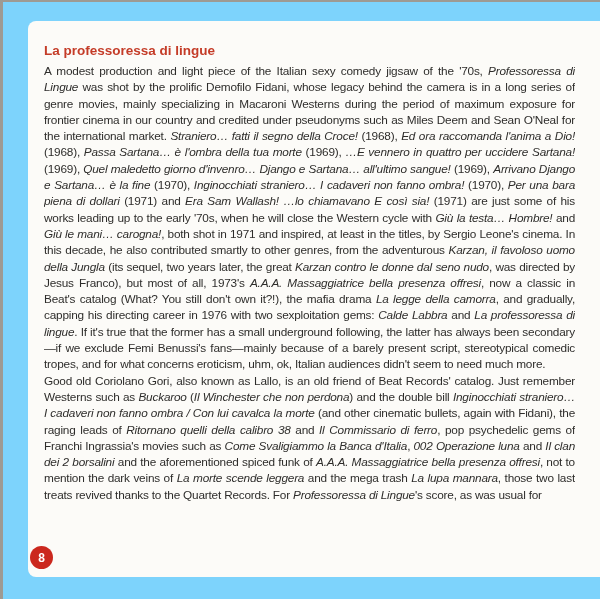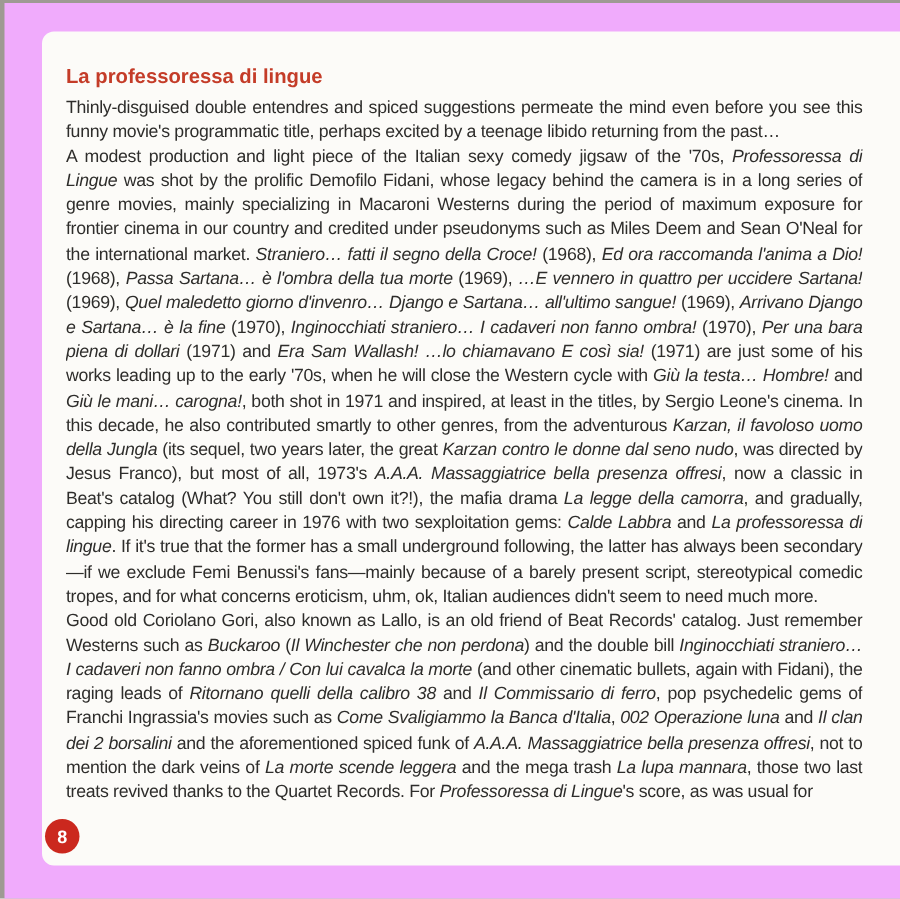--- a/index.html
+++ b/index.html
@@ -13,21 +13,21 @@
     background: #9e9a93;
     font-family: "Liberation Sans", "DejaVu Sans", sans-serif;
     position: relative;
   }
   .frame {
     position: absolute;
     left: 3px;
     top: 2px;
     right: 0;
     bottom: 0;
-    background: #f0abfc;
+    background: #7dd3fc;
   }
   .page {
     position: absolute;
     left: 25px;
     top: 19px;
     right: 0;
     bottom: 22px;
     background: #fcfbf8;
     border-radius: 8px 0 0 8px;
   }
@@ -74,21 +74,20 @@
   }
 </style>
 </head>
 <body>
 
 <div class="frame">
   <div class="page">
     <div class="content">
       <h1 class="page-title">La professoressa di lingue</h1>
       <div class="article-body">
-          <p><span>Thinly-disguised double entendres and spiced suggestions permeate the mind even before you see this funny movie's programmatic title, perhaps excited by a teenage libido returning from the past…</span></p>
           <p><span>A modest production and light piece of the Italian sexy comedy jigsaw of the '70s, </span><em>Professoressa di Lingue</em><span> was shot by the prolific Demofilo Fidani, whose legacy behind the camera is in a long series of genre movies, mainly specializing in Macaroni Westerns during the period of maximum exposure for frontier cinema in our country and credited under pseudonyms such as Miles Deem and Sean O'Neal for the international market. </span><em>Straniero… fatti il segno della Croce!</em><span> (1968), </span><em>Ed ora raccomanda l'anima a Dio!</em><span> (1968), </span><em>Passa Sartana… è l'ombra della tua morte</em><span> (1969), </span><em>…E vennero in quattro per uccidere Sartana!</em><span> (1969), </span><em>Quel maledetto giorno d'invenro… Django e Sartana… all'ultimo sangue!</em><span> (1969), </span><em>Arrivano Django e Sartana… è la fine</em><span> (1970), </span><em>Inginocchiati straniero… I cadaveri non fanno ombra!</em><span> (1970), </span><em>Per una bara piena di dollari</em><span> (1971) and </span><em>Era Sam Wallash! …lo chiamavano E così sia!</em><span> (1971) are just some of his works leading up to the early '70s, when he will close the Western cycle with </span><em>Giù la testa… Hombre!</em><span> and </span><em>Giù le mani… carogna!</em><span>, both shot in 1971 and inspired, at least in the titles, by Sergio Leone's cinema. In this decade, he also contributed smartly to other genres, from the adventurous </span><em>Karzan, il favoloso uomo della Jungla</em><span> (its sequel, two years later, the great </span><em>Karzan contro le donne dal seno nudo</em><span>, was directed by Jesus Franco), but most of all, 1973's </span><em>A.A.A. Massaggiatrice bella presenza offresi</em><span>, now a classic in Beat's catalog (What? You still don't own it?!), the mafia drama </span><em>La legge della camorra</em><span>, and gradually, capping his directing career in 1976 with two sexploitation gems: </span><em>Calde Labbra</em><span> and </span><em>La professoressa di lingue</em><span>. If it's true that the former has a small underground following, the latter has always been secondary—if we exclude Femi Benussi's fans—mainly because of a barely present script, stereotypical comedic tropes, and for what concerns eroticism, uhm, ok, Italian audiences didn't seem to need much more.</span></p>
           <p><span>Good old Coriolano Gori, also known as Lallo, is an old friend of Beat Records' catalog. Just remember Westerns such as </span><em>Buckaroo</em><span> (</span><em>Il Winchester che non perdona</em><span>) and the double bill </span><em>Inginocchiati straniero… I cadaveri non fanno ombra / Con lui cavalca la morte</em><span> (and other cinematic bullets, again with Fidani), the raging leads of </span><em>Ritornano quelli della calibro 38</em><span> and </span><em>Il Commissario di ferro</em><span>, pop psychedelic gems of Franchi Ingrassia's movies such as </span><em>Come Svaligiammo la Banca d'Italia</em><span>, </span><em>002 Operazione luna</em><span> and </span><em>Il clan dei 2 borsalini</em><span> and the aforementioned spiced funk of </span><em>A.A.A. Massaggiatrice bella presenza offresi</em><span>, not to mention the dark veins of </span><em>La morte scende leggera</em><span> and the mega trash </span><em>La lupa mannara</em><span>, those two last treats revived thanks to the Quartet Records. For </span><em>Professoressa di Lingue</em><span>'s score, as was usual for</span></p>
         </div>
     </div>
     <div class="page-number-badge">
       <span>8</span>
     </div>
   </div>
 </div>
 

